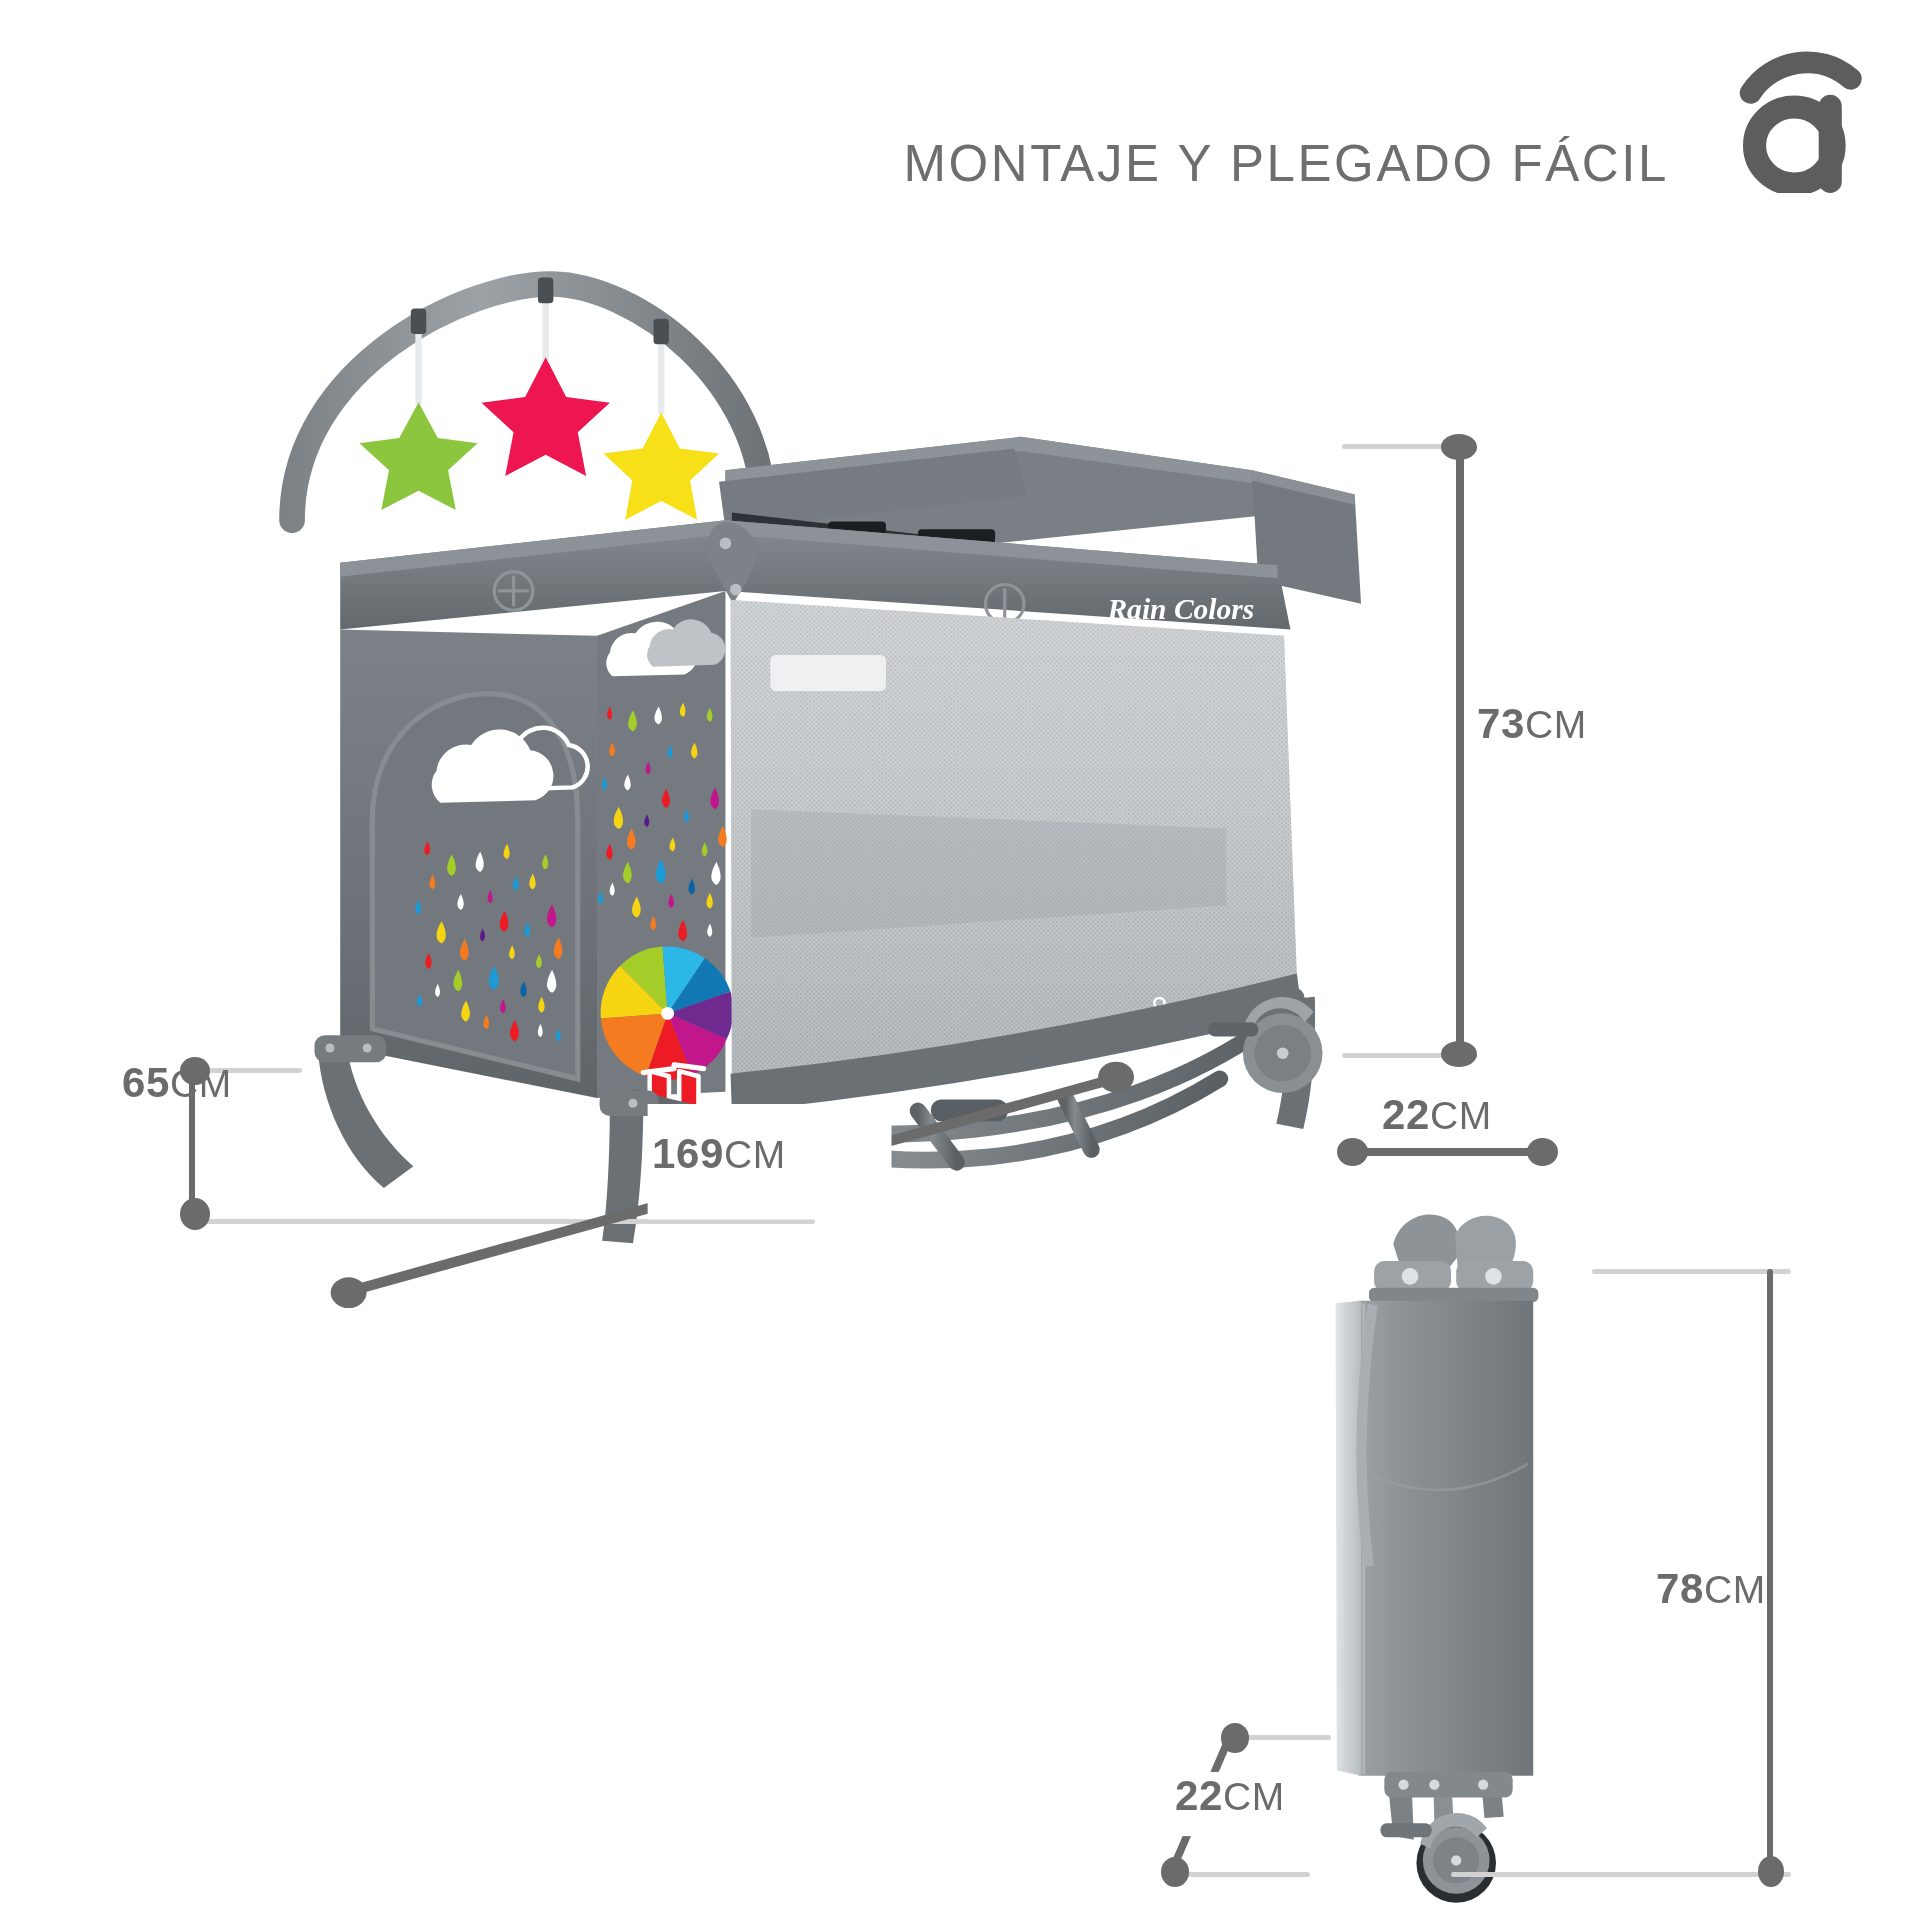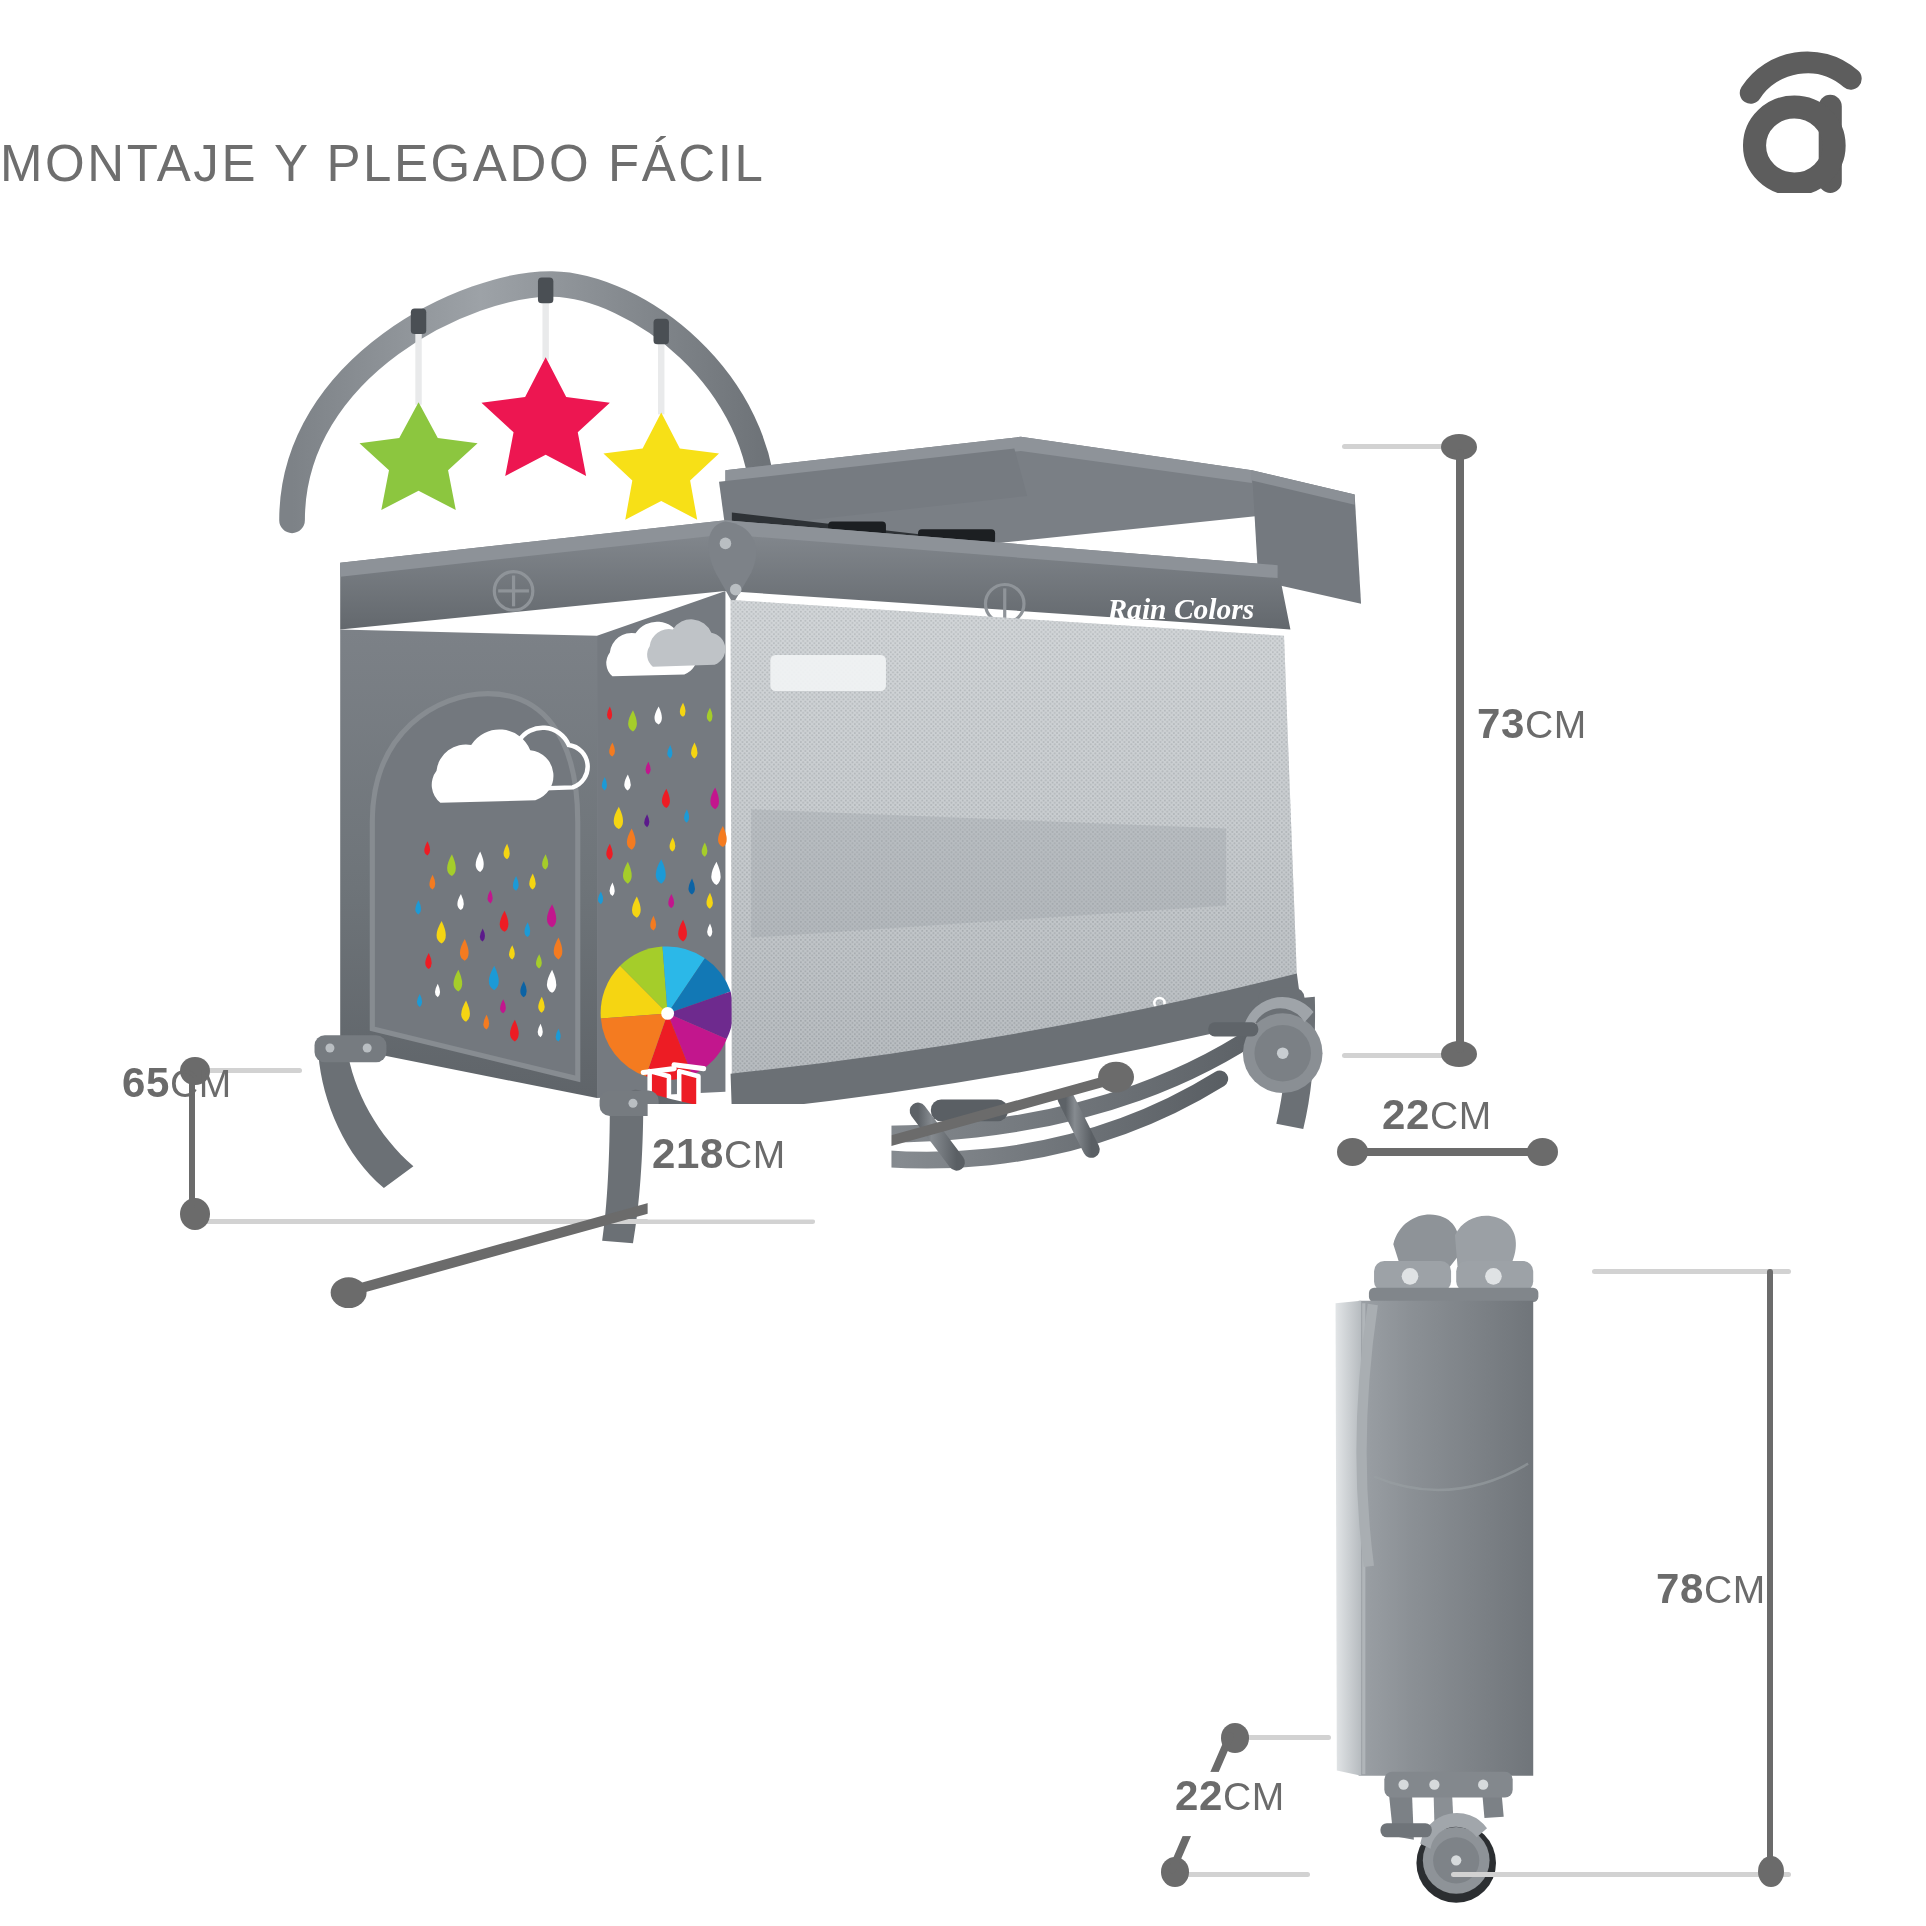--- a/index.html
+++ b/index.html
@@ -4,21 +4,21 @@
 <style>
   html,body{margin:0;padding:0;background:#ffffff;}
   body{width:1926px;height:1926px;position:relative;overflow:hidden;
        font-family:"Liberation Sans", sans-serif;}
 
   
   #header{position:absolute;left:0;top:0;width:1926px;height:212px;}
   #title{position:absolute;left:0;top:31px;width:1669px;text-align:center;
          font-size:90px;font-weight:bold;letter-spacing:-1.3px;color:#5a5a5a;
          line-height:1.0;}
-  #subtitle{position:absolute;left:0;top:138px;width:1669px;text-align:left;
+  #subtitle{position:absolute;left:0;top:138px;width:1669px;text-align:right;
             font-size:51px;font-weight:300;letter-spacing:2.6px;color:#6e6e6e;
             line-height:1.0;}
   #brand-logo{position:absolute;left:1734px;top:39px;width:154px;height:154px;}
 
   
   .dim-label{position:absolute;color:#6b6b6b;font-weight:300;white-space:nowrap;}
   .dim-label .num{font-size:42px;letter-spacing:0.6px;font-weight:bold;}
   .dim-label .un{font-size:39px;letter-spacing:0.6px;}
   .dim-line{position:absolute;background:#6b6b6b;}
   .dim-line.h{height:7.7px;border-radius:3.9px;}
@@ -366,21 +366,21 @@
 
 <div style="position:absolute;left:270px;top:1027px;width:1130px;height:308px;">
   <svg width="1130" height="308" viewBox="0 0 1760 480">
     <line x1="130" y1="410" x2="1310" y2="82" stroke="#6b6b6b" stroke-width="16" stroke-linecap="round"></line>
     <ellipse cx="122" cy="414" rx="28" ry="24" fill="#6b6b6b"></ellipse>
     <ellipse cx="1318" cy="78" rx="28" ry="24" fill="#6b6b6b"></ellipse>
     <rect x="588" y="120" width="380" height="180" fill="#ffffff"></rect>
   </svg>
 </div>
 <div class="dim-label" style="left:652px;top:1130px;">
-  <span class="num">218</span><span class="un">CM</span>
+  <span class="num">169</span><span class="un">CM</span>
 </div>
 
 <div class="dim-line h" style="left:1353px;top:1148px;width:186px;"></div>
 <div class="dot" style="left:1337px;top:1138px;width:31px;height:28px;"></div>
 <div class="dot" style="left:1527px;top:1138px;width:31px;height:28px;"></div>
 <div class="dim-label" style="left:1382px;top:1091px;">
   <span class="num">22</span><span class="un">CM</span>
 </div>
 
 <div class="guide" style="left:1592px;top:1269px;width:199px;"></div>

